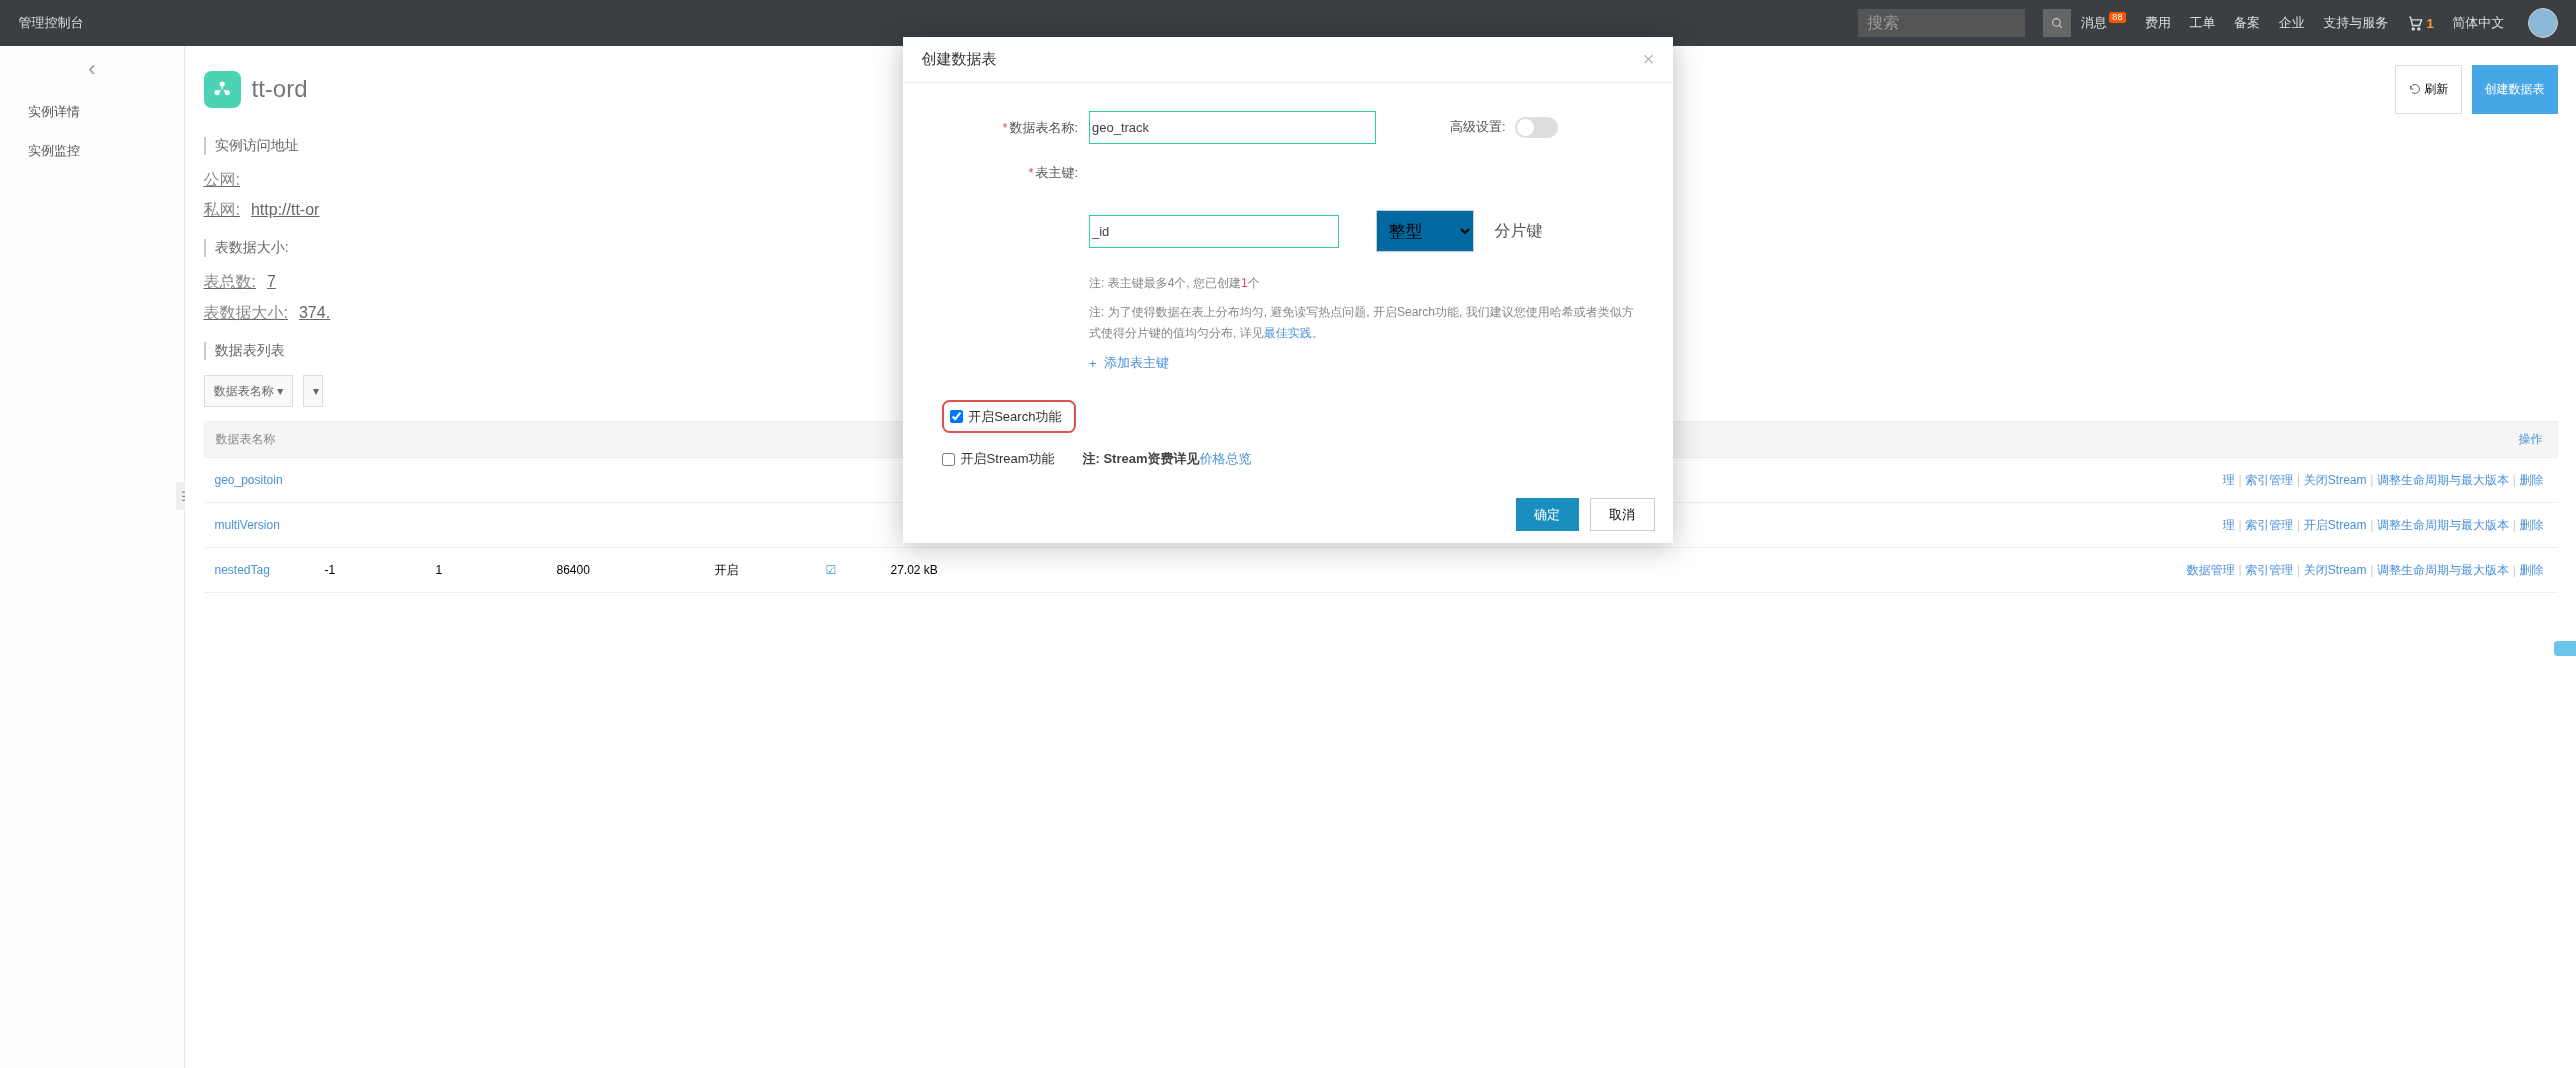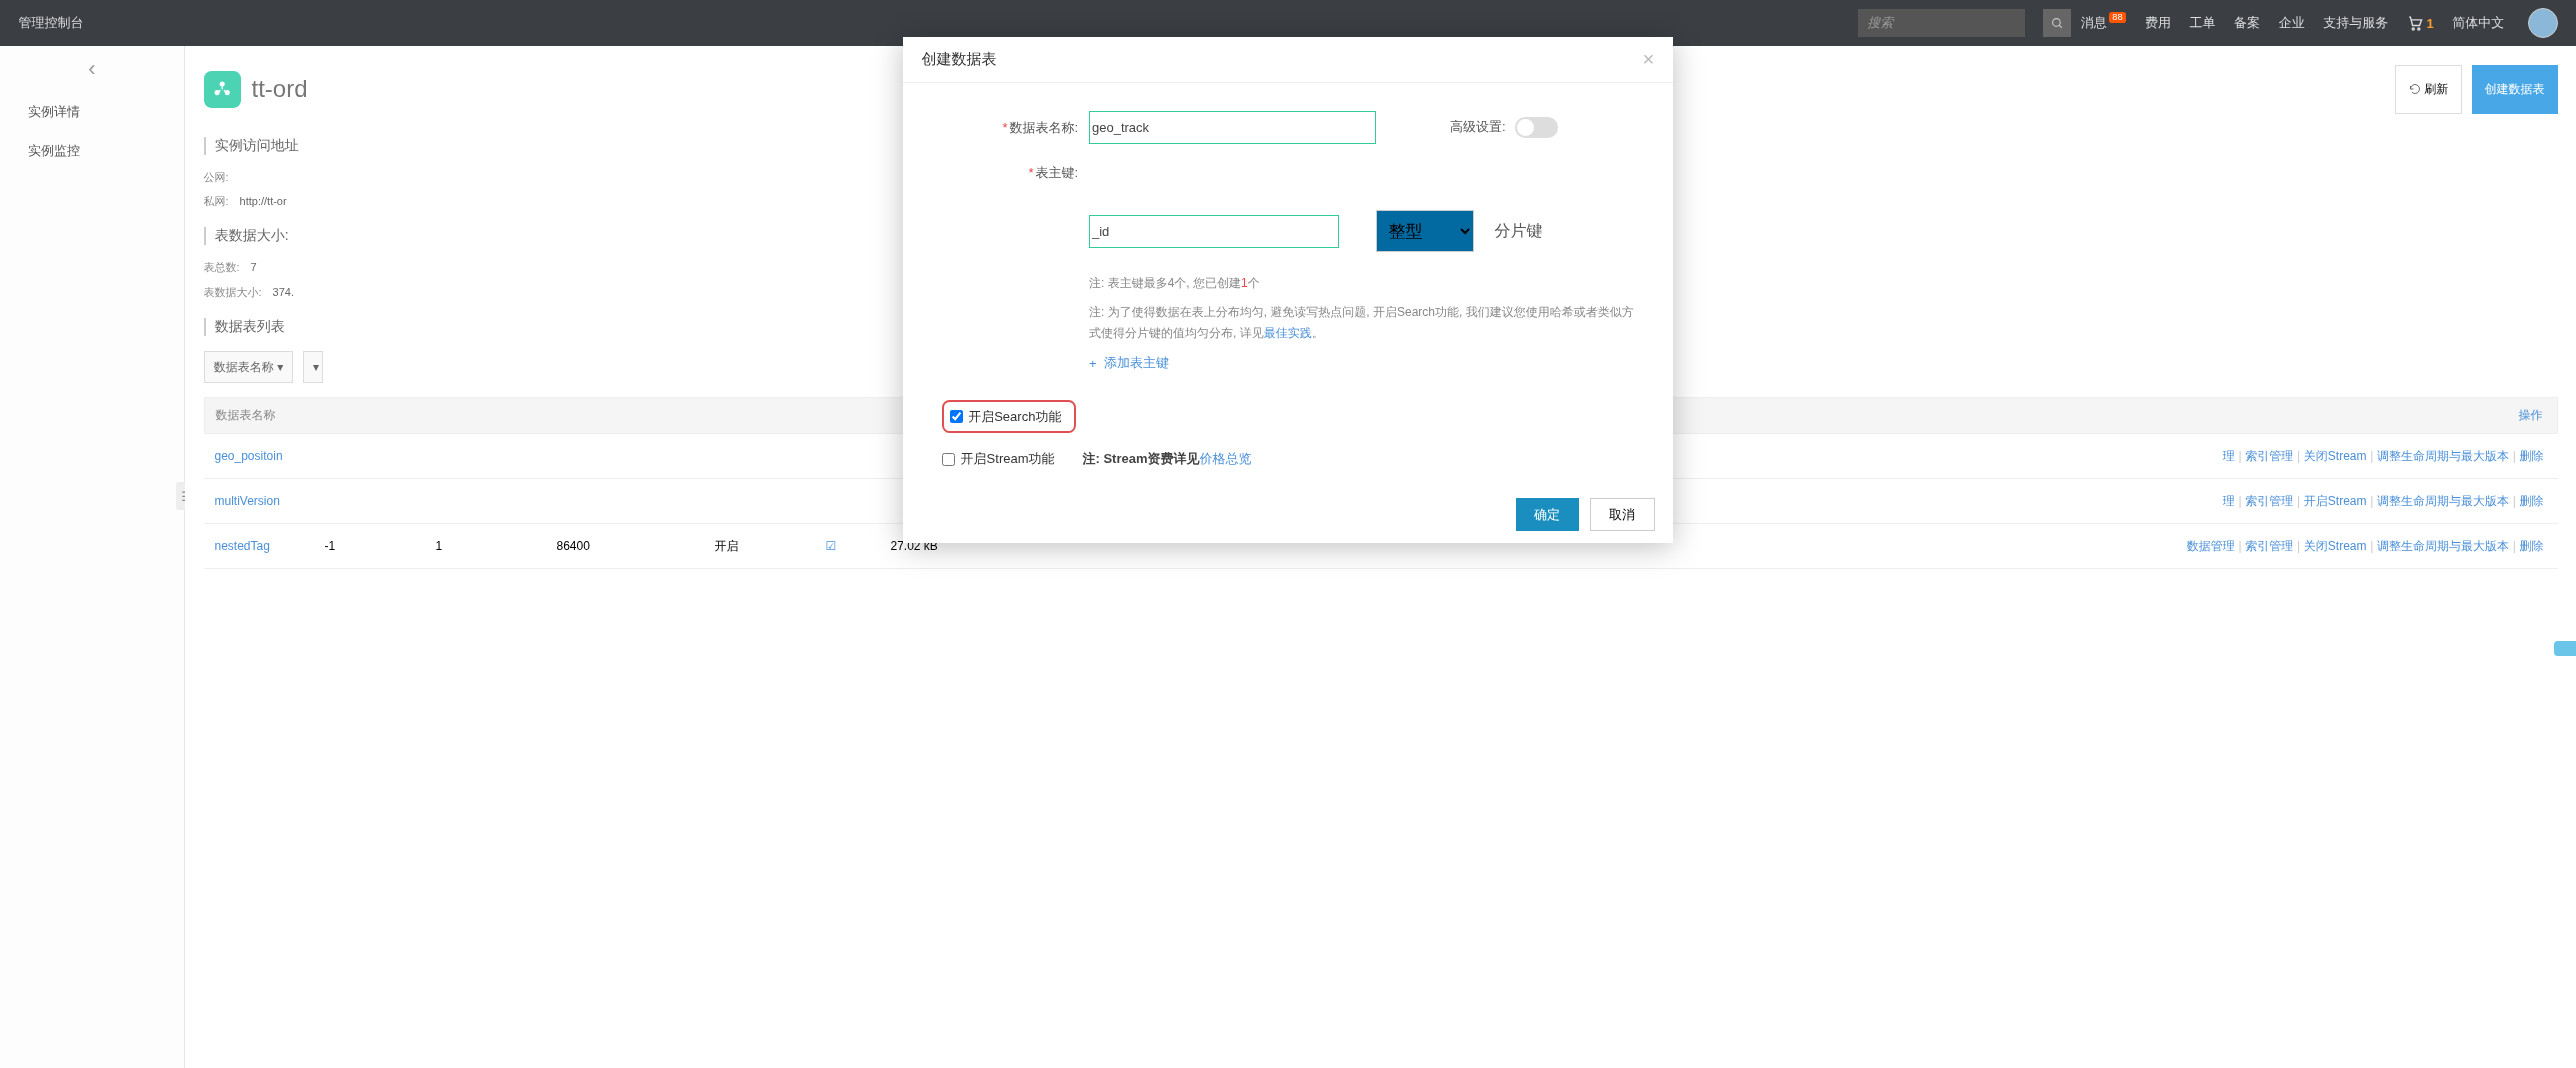--- a/index.html
+++ b/index.html
@@ -2,42 +2,42 @@
 <html style="font-size:15px"><head>
   <meta charset="utf-8">
   <style>
     * { box-sizing: border-box; margin: 0; padding: 0; font-family: -apple-system, "PingFang SC", "Microsoft YaHei", sans-serif; }
     body { background: #f5f5f5; overflow: hidden; }
     
     .top-bar { height: 46px; background: #3b3f44; color: #ccc; display: flex; align-items: center; padding: 0 18.5px; font-size: 13px; }
     .top-bar .title { flex: 0 0 auto; margin-right: 37px; color: #ddd; }
     .top-bar .spacer { flex: 1; }
     .top-bar .search-box { width: 167px; height: 28px; background: #555; display: flex; align-items: center; padding: 0 9.3px; color: #999; margin-right: 18.5px; }
-    .top-bar .search-txt { flex: 1; font-size: 13px; font-style: italic; }
+    .top-bar .search-txt { flex: 1; font-size: 16px; }
     .top-bar .search-icon { width: 28px; height: 28px; background: #666; display: flex; align-items: center; justify-content: center; }
     .top-bar .nav-item { margin: 0 9.3px; color: #ddd; cursor: pointer; display: flex; align-items: center; }
     .top-bar .badge { background: #ff5500; color: #fff; font-size: 9.3px; padding: 0.9px 3.7px; border-radius: 2.8px; margin-left: 1.9px; position: relative; top: -5.6px; }
     .top-bar .cart-count { color: #ff9b2d; font-weight: bold; margin-left: 2.8px; }
     .top-bar .avatar { width: 30px; height: 30px; border-radius: 50%; background: #8bb8d8; margin-left: 14px; border: 1.9px solid #ccc; }
 
     .main { display: flex; height: calc(100vh - 46px); }
     .sidebar { width: 185px; background: #fdfdfd; border-right: 0.9px solid #e5e5e5; }
     .sidebar .back-arrow { height: 46px; display: flex; align-items: center; justify-content: center; font-size: 22px; color: #999; cursor: pointer; }
     .sidebar .side-item { height: 39px; line-height: 39px; padding-left: 28px; font-size: 13px; color: #555; cursor: pointer; }
     .sidebar .toggle-handle { position: absolute; left: 176px; top: 482px; width: 22px; height: 28px; background: #eee; color: #888; display: flex; align-items: center; justify-content: center; font-size: 13px; border-radius: 2.8px; }
 
     .content { flex: 1; padding: 18.5px; background: #fff; position: relative; overflow: hidden; }
     .page-head { display: flex; align-items: center; margin-bottom: 23px; }
     .page-icon { width: 37px; height: 37px; border-radius: 7.4px; background: #4cd3b4; margin-right: 11px; display:flex; align-items:center; justify-content:center; color:#fff; }
     .page-title { font-size: 24px; color: #777; }
     .head-actions { margin-left: auto; display: flex; gap: 9.3px; }
     .btn { height: 49px; padding: 0 13px; font-size: 12px; border: 0.9px solid #ddd; background: #fff; cursor: pointer; display: flex; align-items: center; }
     .btn.primary { background: #48a7e6; color: #fff; border: none; }
     .section-title { border-left: 2.8px solid #ccc; padding-left: 9.3px; font-size: 14px; color: #666; margin: 18.5px 0 15px; }
-    .info-row { font-size: 11px; color: #666; margin: 9.3px 0; }
+    .info-row { font-size: 16px; color: #666; margin: 9.3px 0; text-decoration: underline; }
     .info-row .label { color: #888; margin-right: 11px; }
     .filter-bar { display: flex; gap: 9.3px; margin: 14px 0; }
     .sel { height: 32px; border: 0.9px solid #ddd; background: #f9f9f9; padding: 0 9.3px; font-size: 12px; color: #666; display: flex; align-items: center; }
     
     .table { margin-top: 11px; font-size: 12px; }
     .thead { display: flex; background: #f5f5f5; border: 0.9px solid #eee; height: 37px; align-items: center; color: #888; }
     .trow { display: flex; border-bottom: 0.9px solid #eee; height: 45px; align-items: center; }
     .trow a { color: #4a90d9; text-decoration: none; }
     .col-name { width: 121px; padding-left: 11px; }
     .col-a { width: 111px; }

